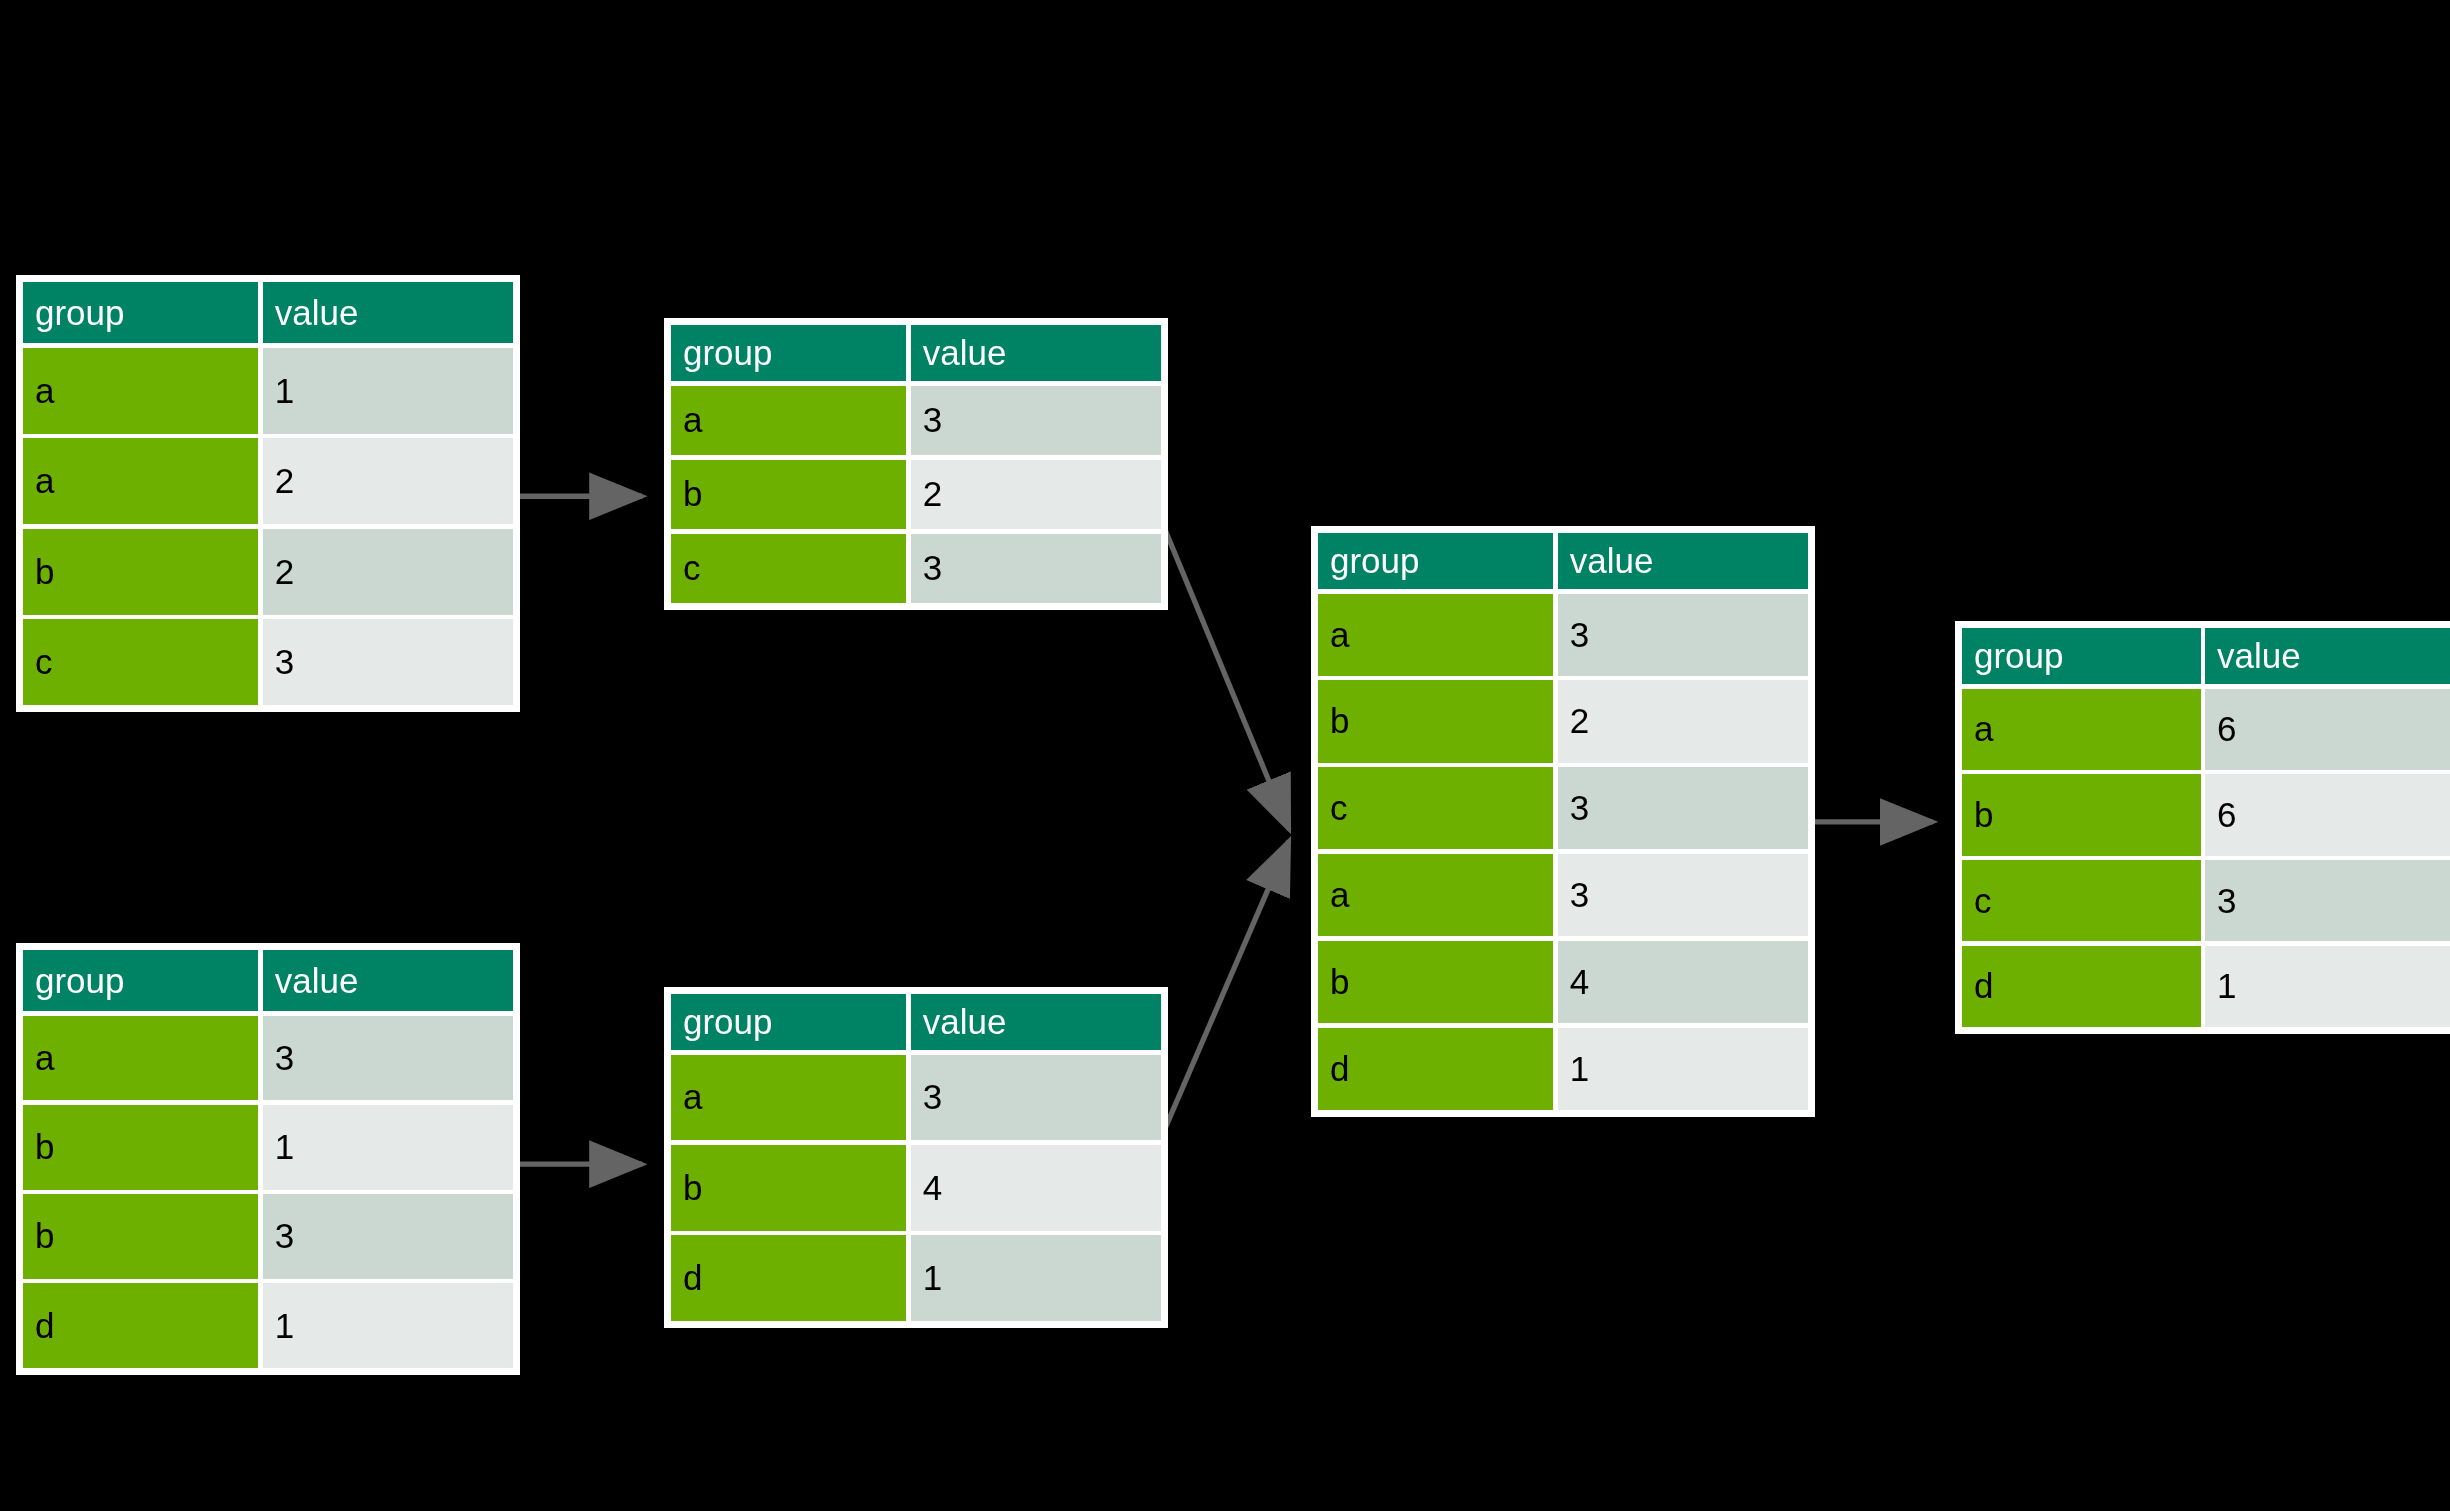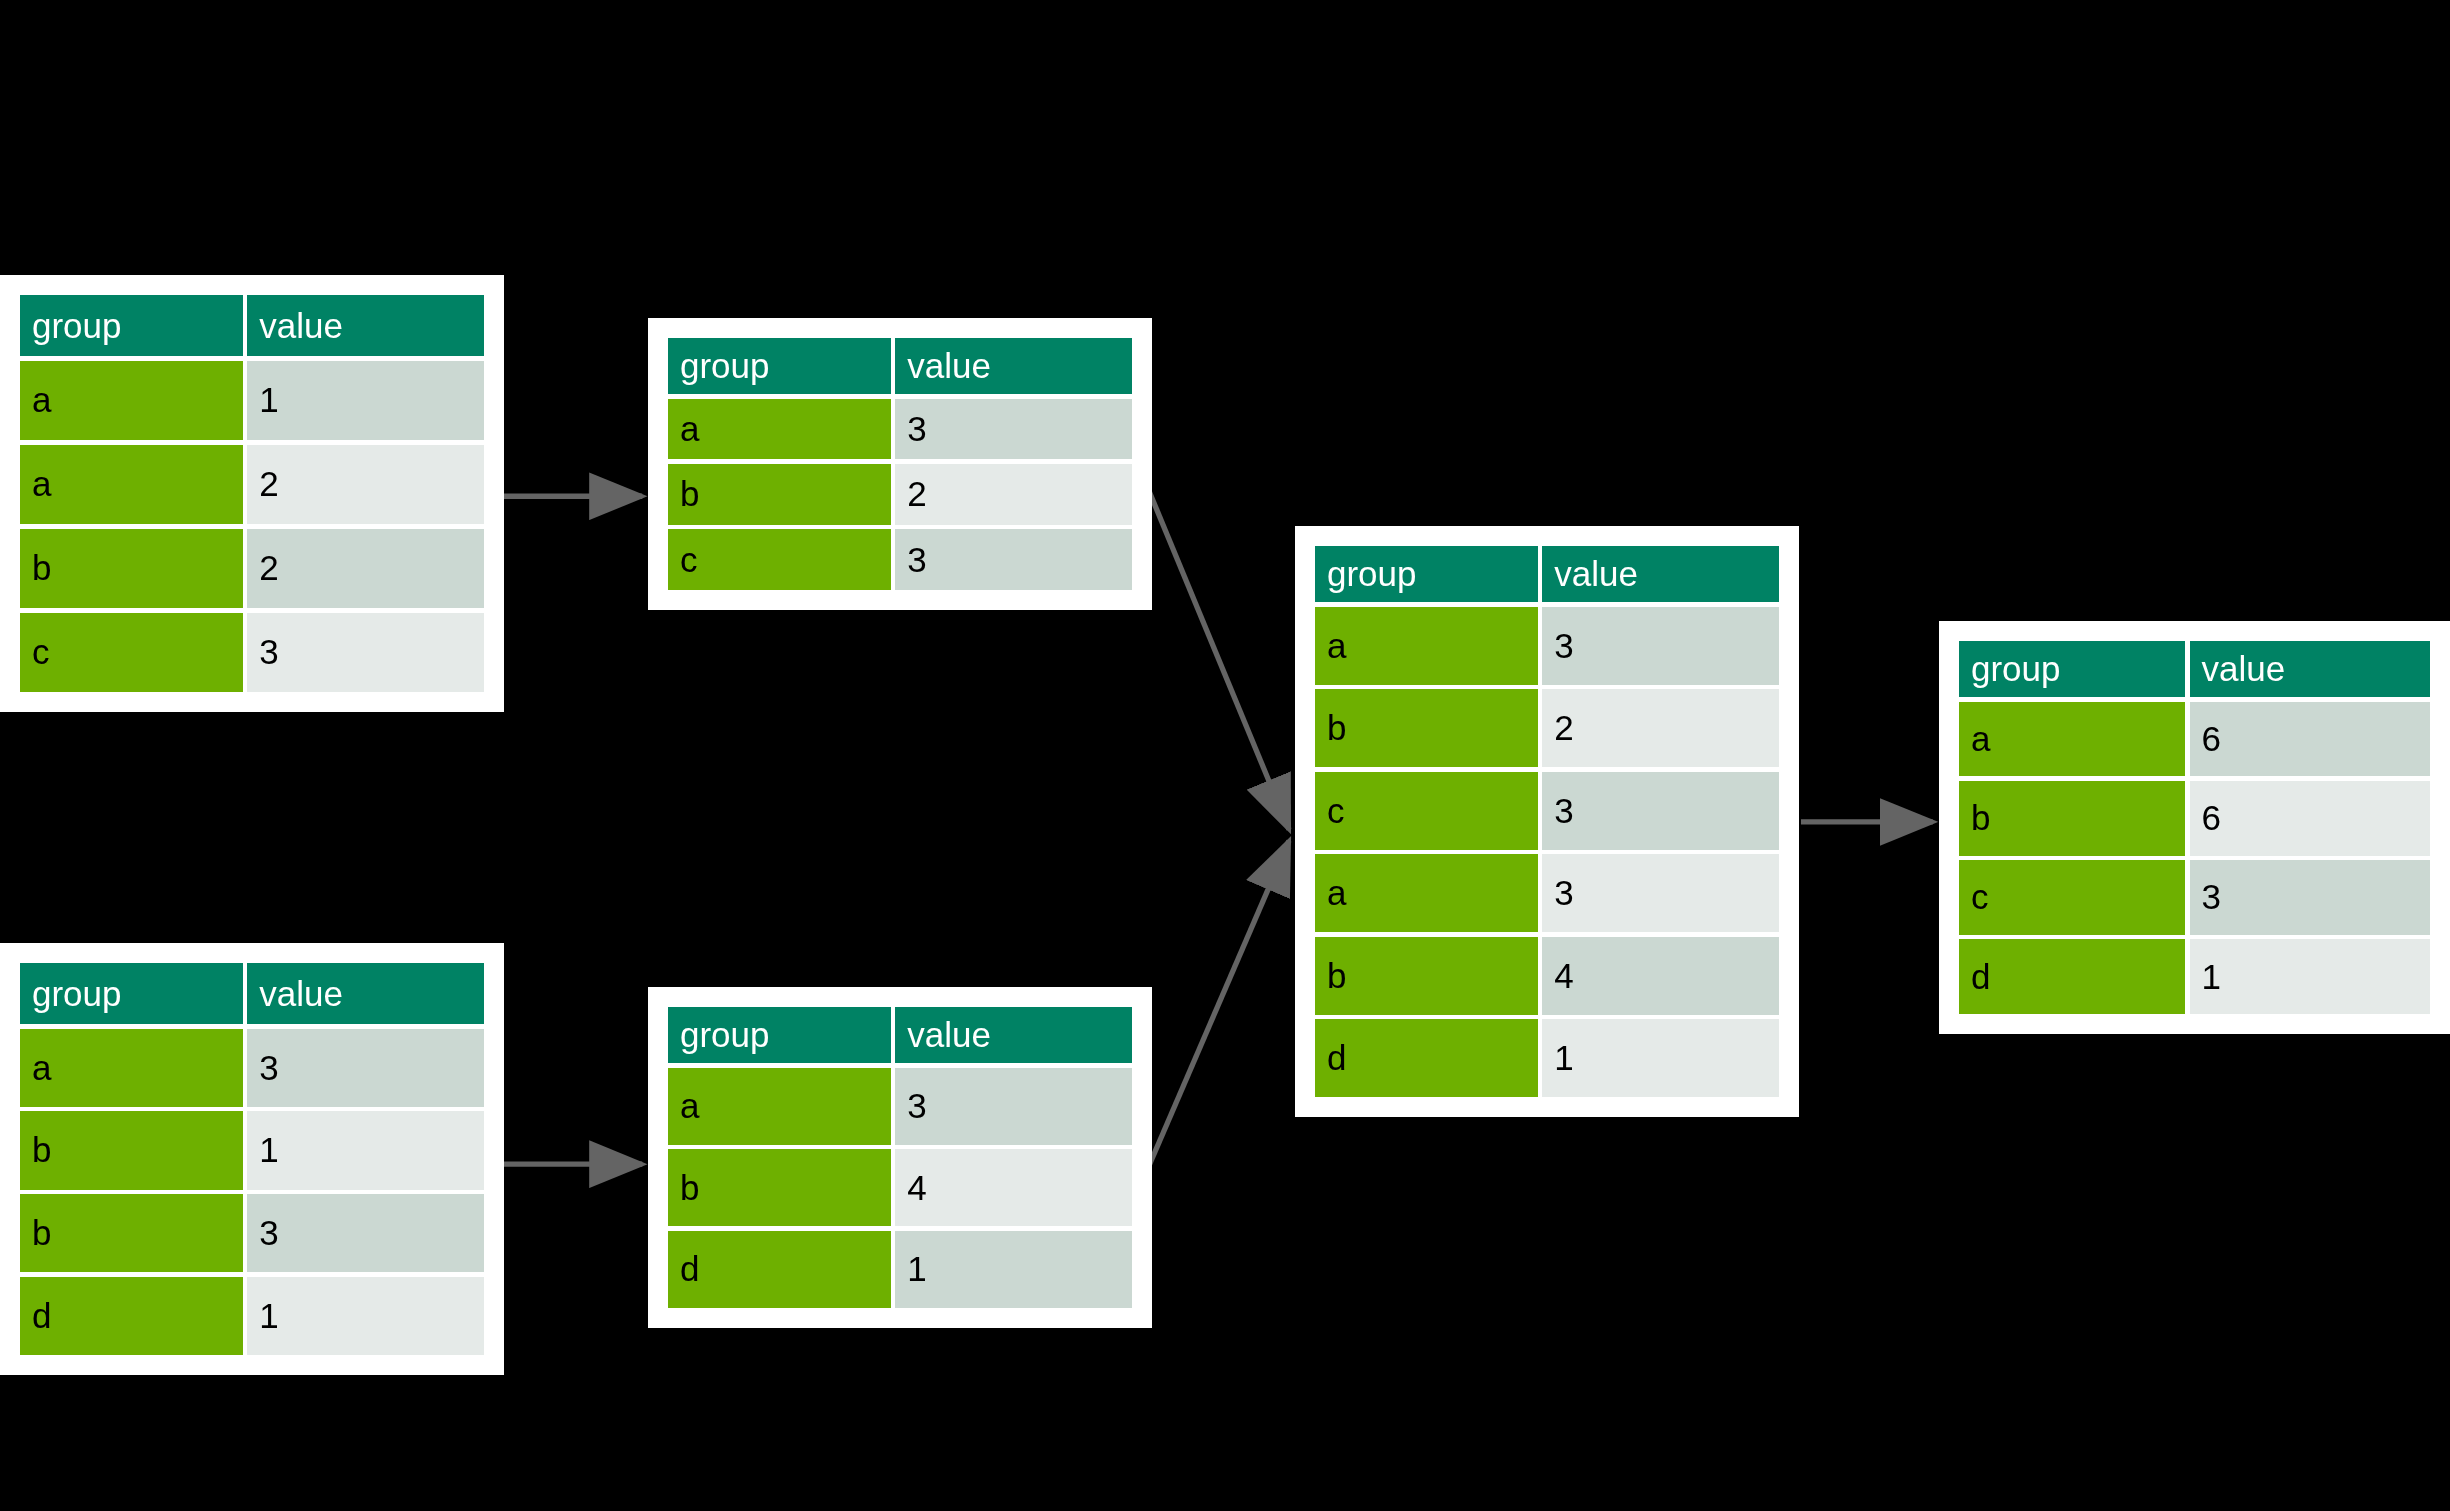--- a/index.html
+++ b/index.html
@@ -9,22 +9,23 @@
   }
   #stage{position:absolute;inset:0;width:2450px;height:1512px;}
 
   
   .tbl{
     position:absolute;
     background:#ffffff;
     box-sizing:border-box;
     display:flex;
     flex-direction:column;
-    padding:20px;
+    padding:7px;
     gap:4.5px;
+    margin-left:16px;
   }
   .trow{display:flex;gap:4.5px;flex:1 1 0;min-height:0;}
   .hrow{flex:0 0 auto;}
   .cell{
     display:flex;align-items:center;
     box-sizing:border-box;
     overflow:hidden;
     white-space:nowrap;
   }
   .c-group{flex:0 0 48%;}

